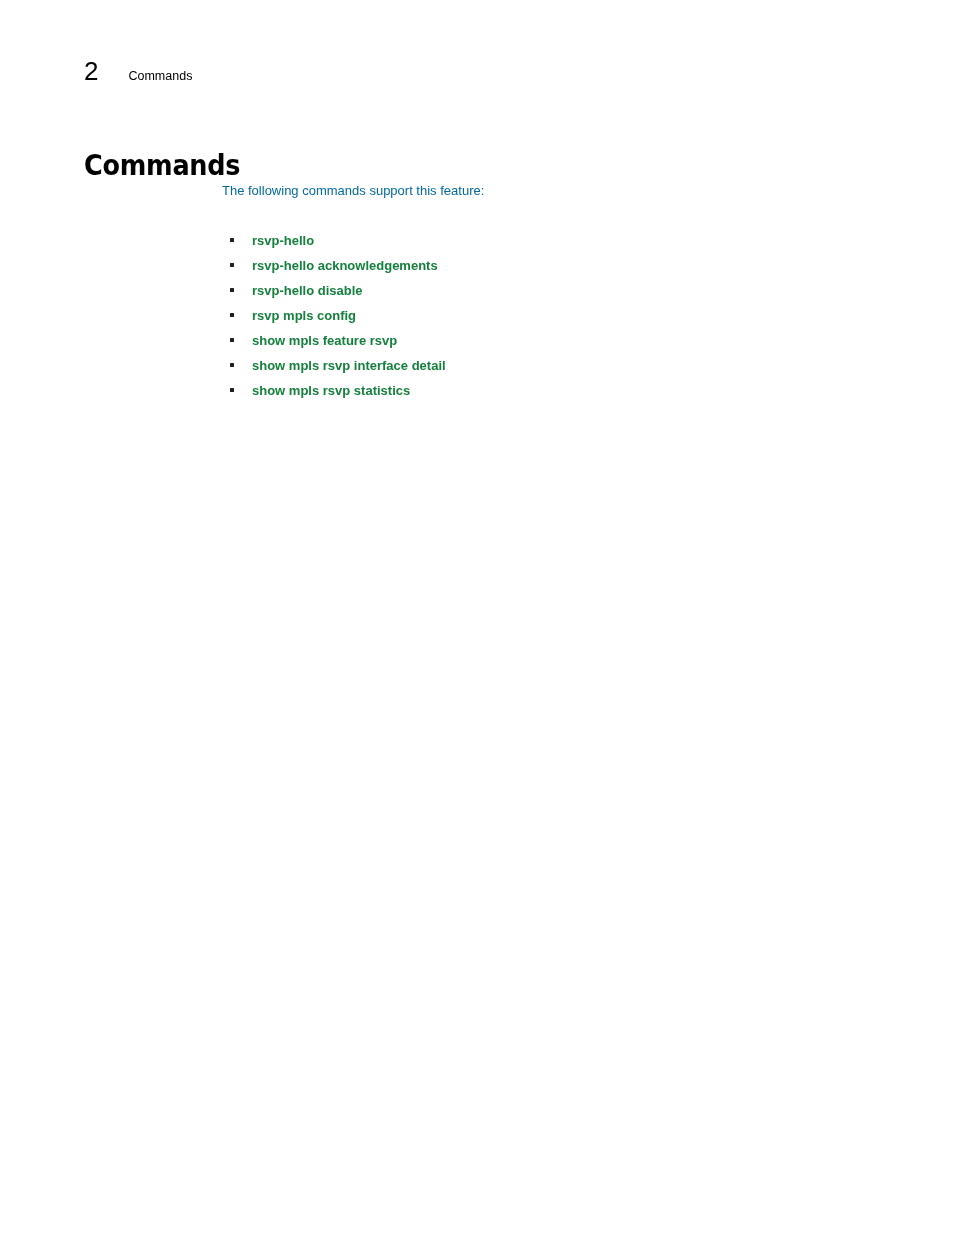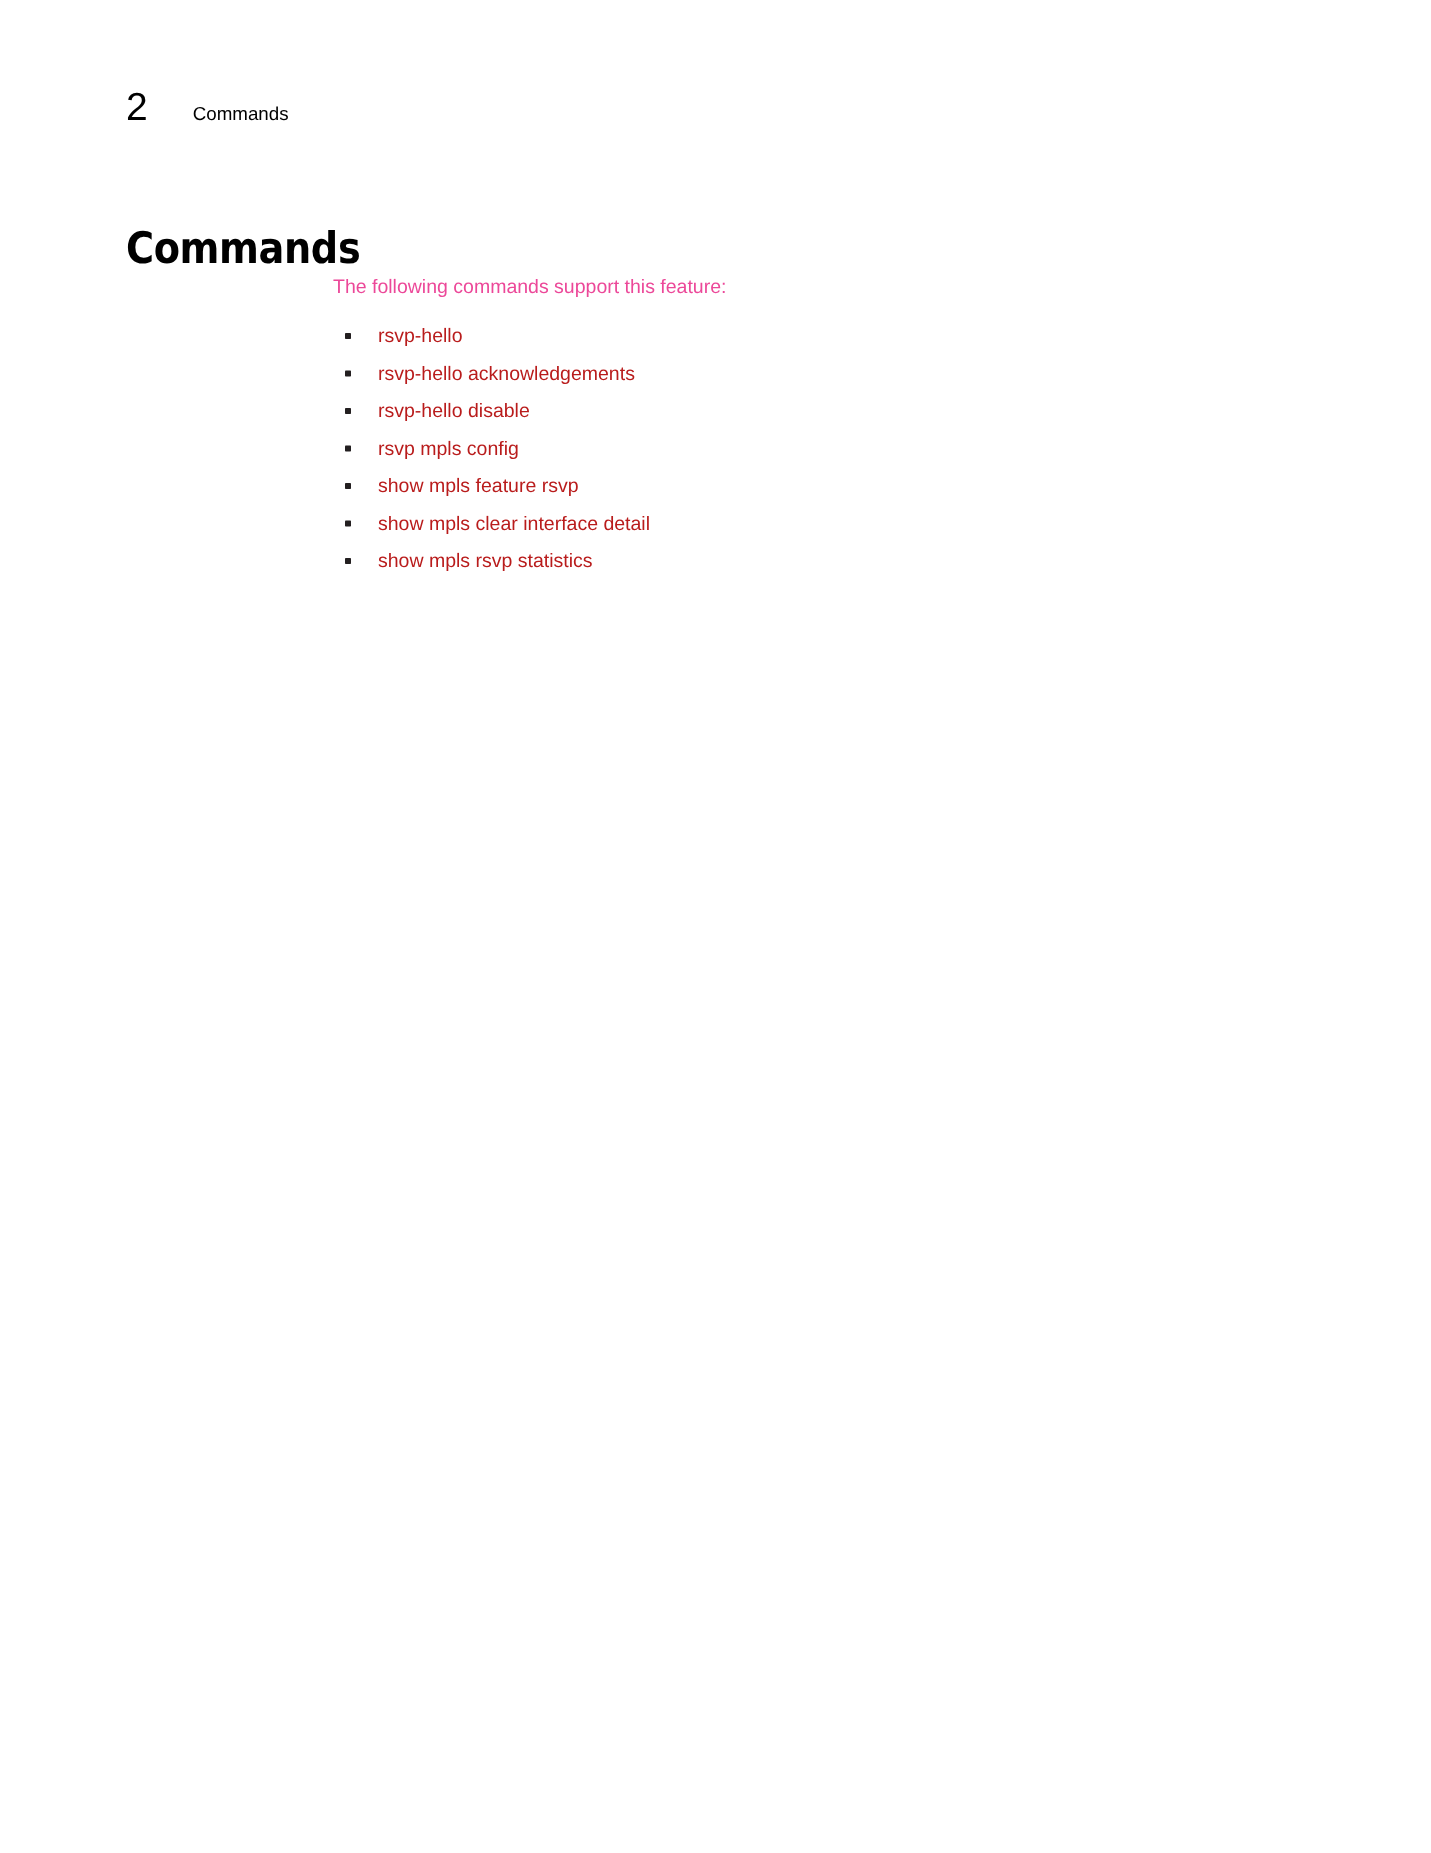--- a/index.html
+++ b/index.html
@@ -58,23 +58,23 @@
   
   .body-col {
     position: absolute;
     left: 222px;
     top: 182px;
     width: 620px;
   }
   .intro-text {
     font-size: 13px;
     font-weight: 400;
-    color: #ec4899;
+    color: #0369a1;
     line-height: 17px;
-    margin: 0 0 12px 0;
+    margin: 0 0 28px 0;
   }
 
   ul.command-list {
     list-style: none;
     margin: 0;
     padding: 0;
   }
   ul.command-list li.command-item {
     position: relative;
     height: 25px;
@@ -85,22 +85,22 @@
     position: absolute;
     left: 8px;
     top: 11px;
     width: 3.5px;
     height: 3.5px;
     background: #231f20;
     border-radius: 0.5px;
   }
   .command-link {
     font-size: 13px;
-    font-weight: 400;
-    color: #b91c1c;
+    font-weight: 700;
+    color: #15803d;
     text-decoration: none;
     cursor: pointer;
   }
 </style>
 </head>
 <body>
 
 <div class="page">
 
   <div class="running-header">
@@ -129,21 +129,21 @@
       <li class="command-item">
         <span class="bullet-marker"></span>
         <a class="command-link">rsvp mpls config</a>
       </li>
       <li class="command-item">
         <span class="bullet-marker"></span>
         <a class="command-link">show mpls feature rsvp</a>
       </li>
       <li class="command-item">
         <span class="bullet-marker"></span>
-        <a class="command-link">show mpls clear interface detail</a>
+        <a class="command-link">show mpls rsvp interface detail</a>
       </li>
       <li class="command-item">
         <span class="bullet-marker"></span>
         <a class="command-link">show mpls rsvp statistics</a>
       </li>
     </ul>
   </div>
 
 </div>
 

